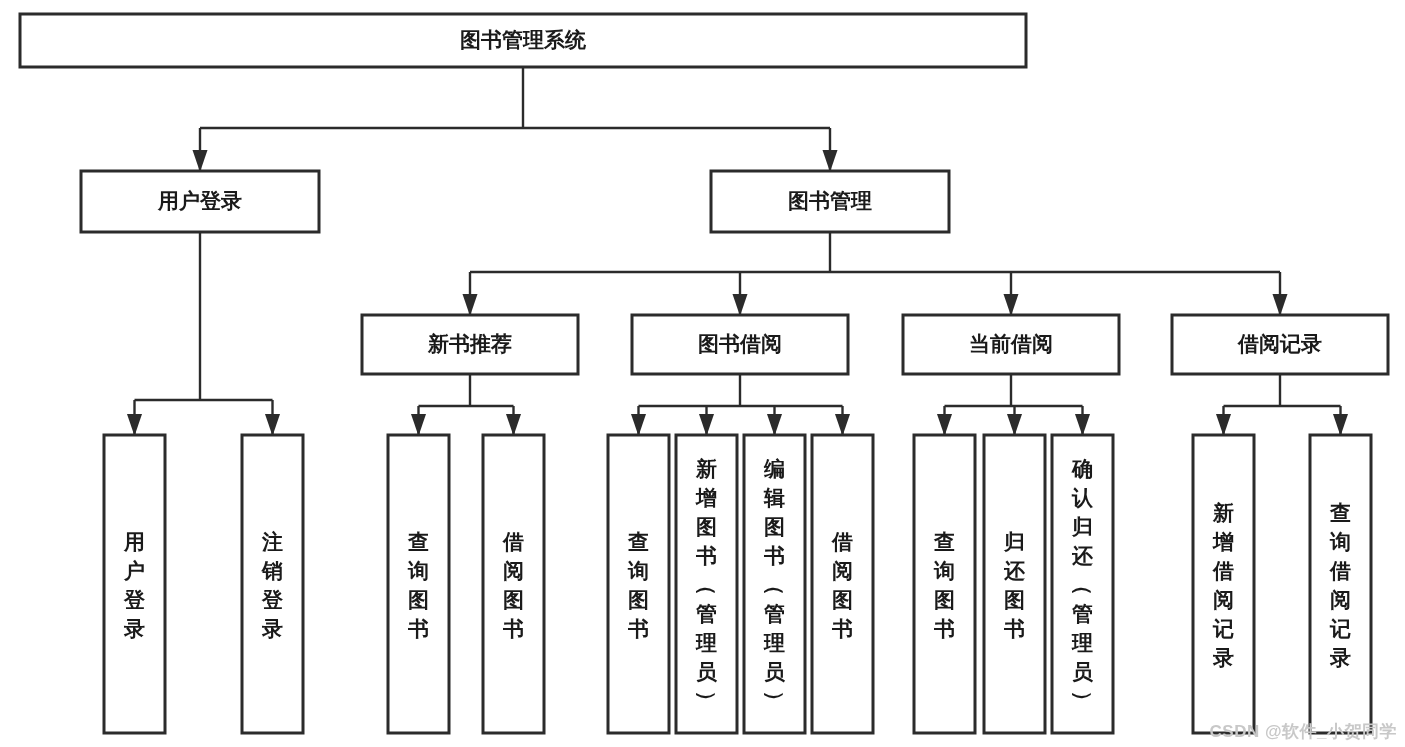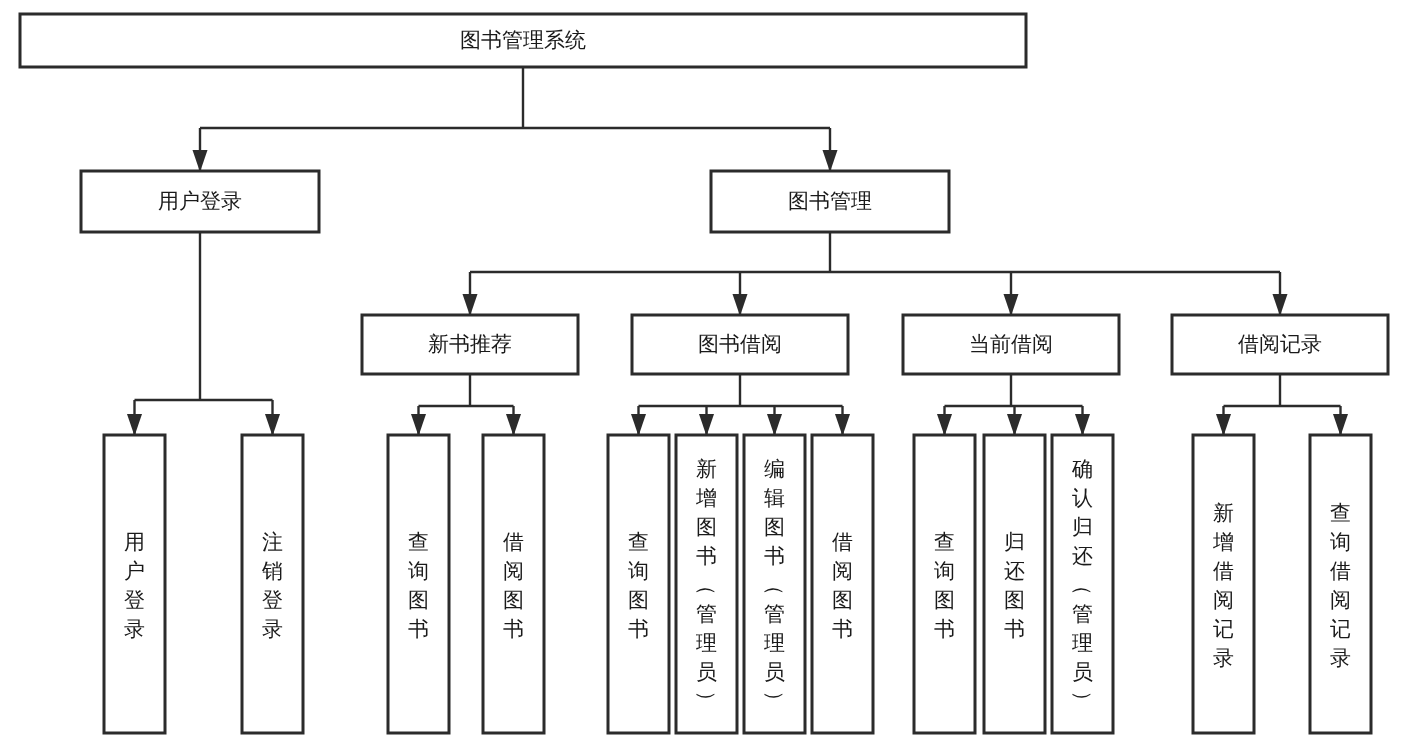--- a/index.html
+++ b/index.html
@@ -11,20 +11,21 @@
     width: 1405px;
     height: 747px;
     font-family: "Liberation Sans", "DejaVu Sans", sans-serif;
     overflow: hidden;
     position: relative;
   }
   #diagram-root {
     position: relative;
     width: 1405px;
     height: 747px;
+    font-weight: bold;
   }
   svg#flow {
     position: absolute;
     left: 0;
     top: 0;
     width: 1405px;
     height: 747px;
   }
   .box-rect {
     fill: #ffffff;
@@ -272,13 +273,14 @@
           <rect x="1310" y="435" width="61" height="298" class="box-rect"></rect>
           <text x="1340.5" y="519.62" class="box-label-v">查</text>
           <text x="1340.5" y="548.62" class="box-label-v">询</text>
           <text x="1340.5" y="577.62" class="box-label-v">借</text>
           <text x="1340.5" y="606.62" class="box-label-v">阅</text>
           <text x="1340.5" y="635.62" class="box-label-v">记</text>
           <text x="1340.5" y="664.62" class="box-label-v">录</text>
         </g>
       </g>
   </svg>
+  <div class="watermark">CSDN @软件_小贺同学</div>
 </div>
 
 </body></html>

